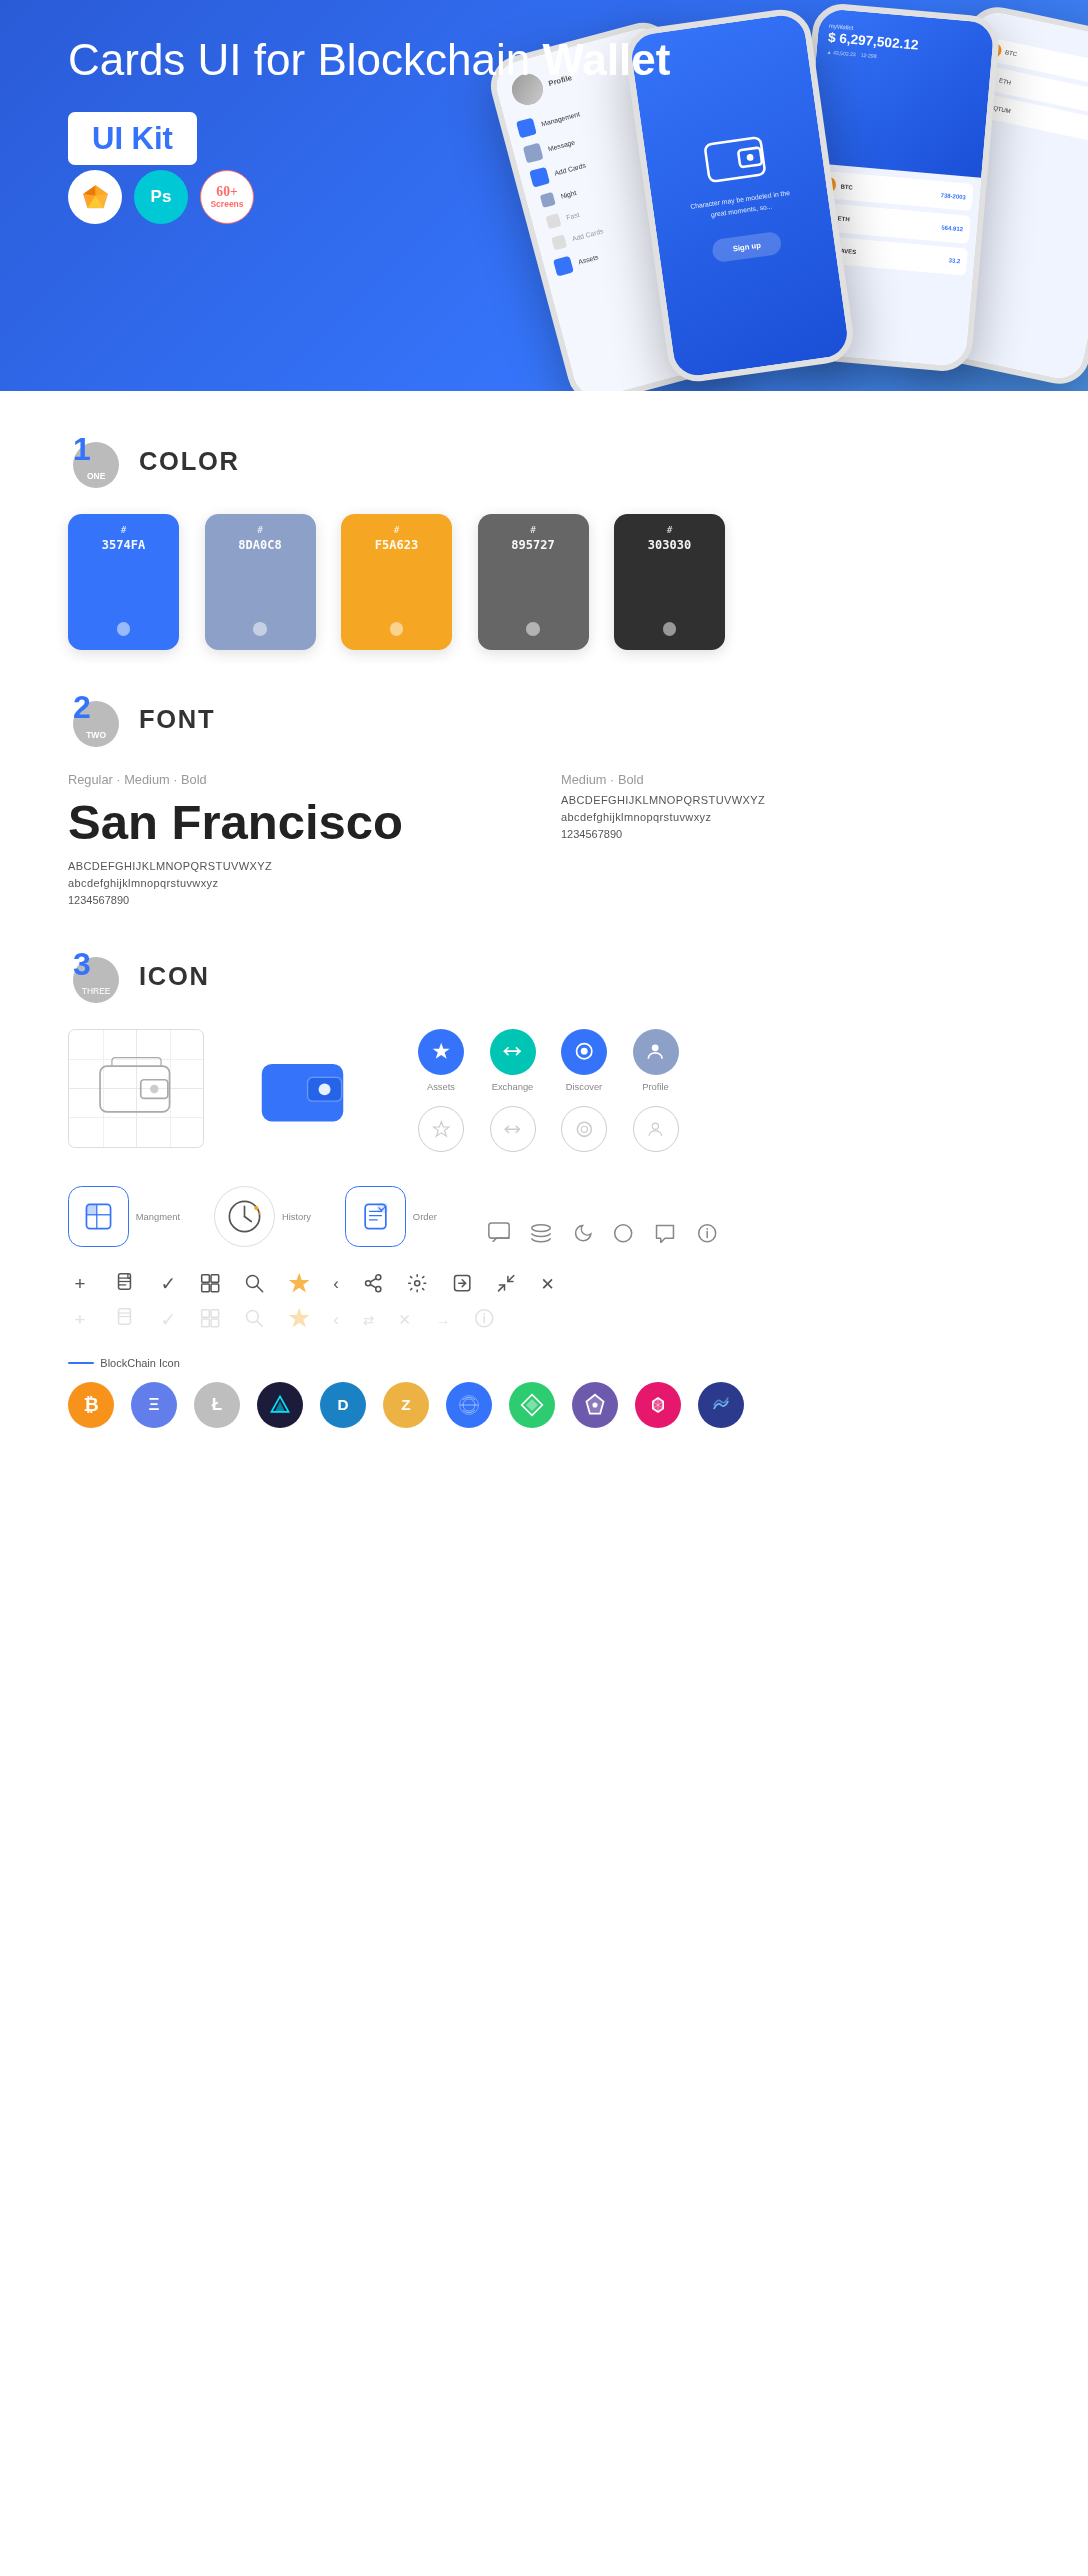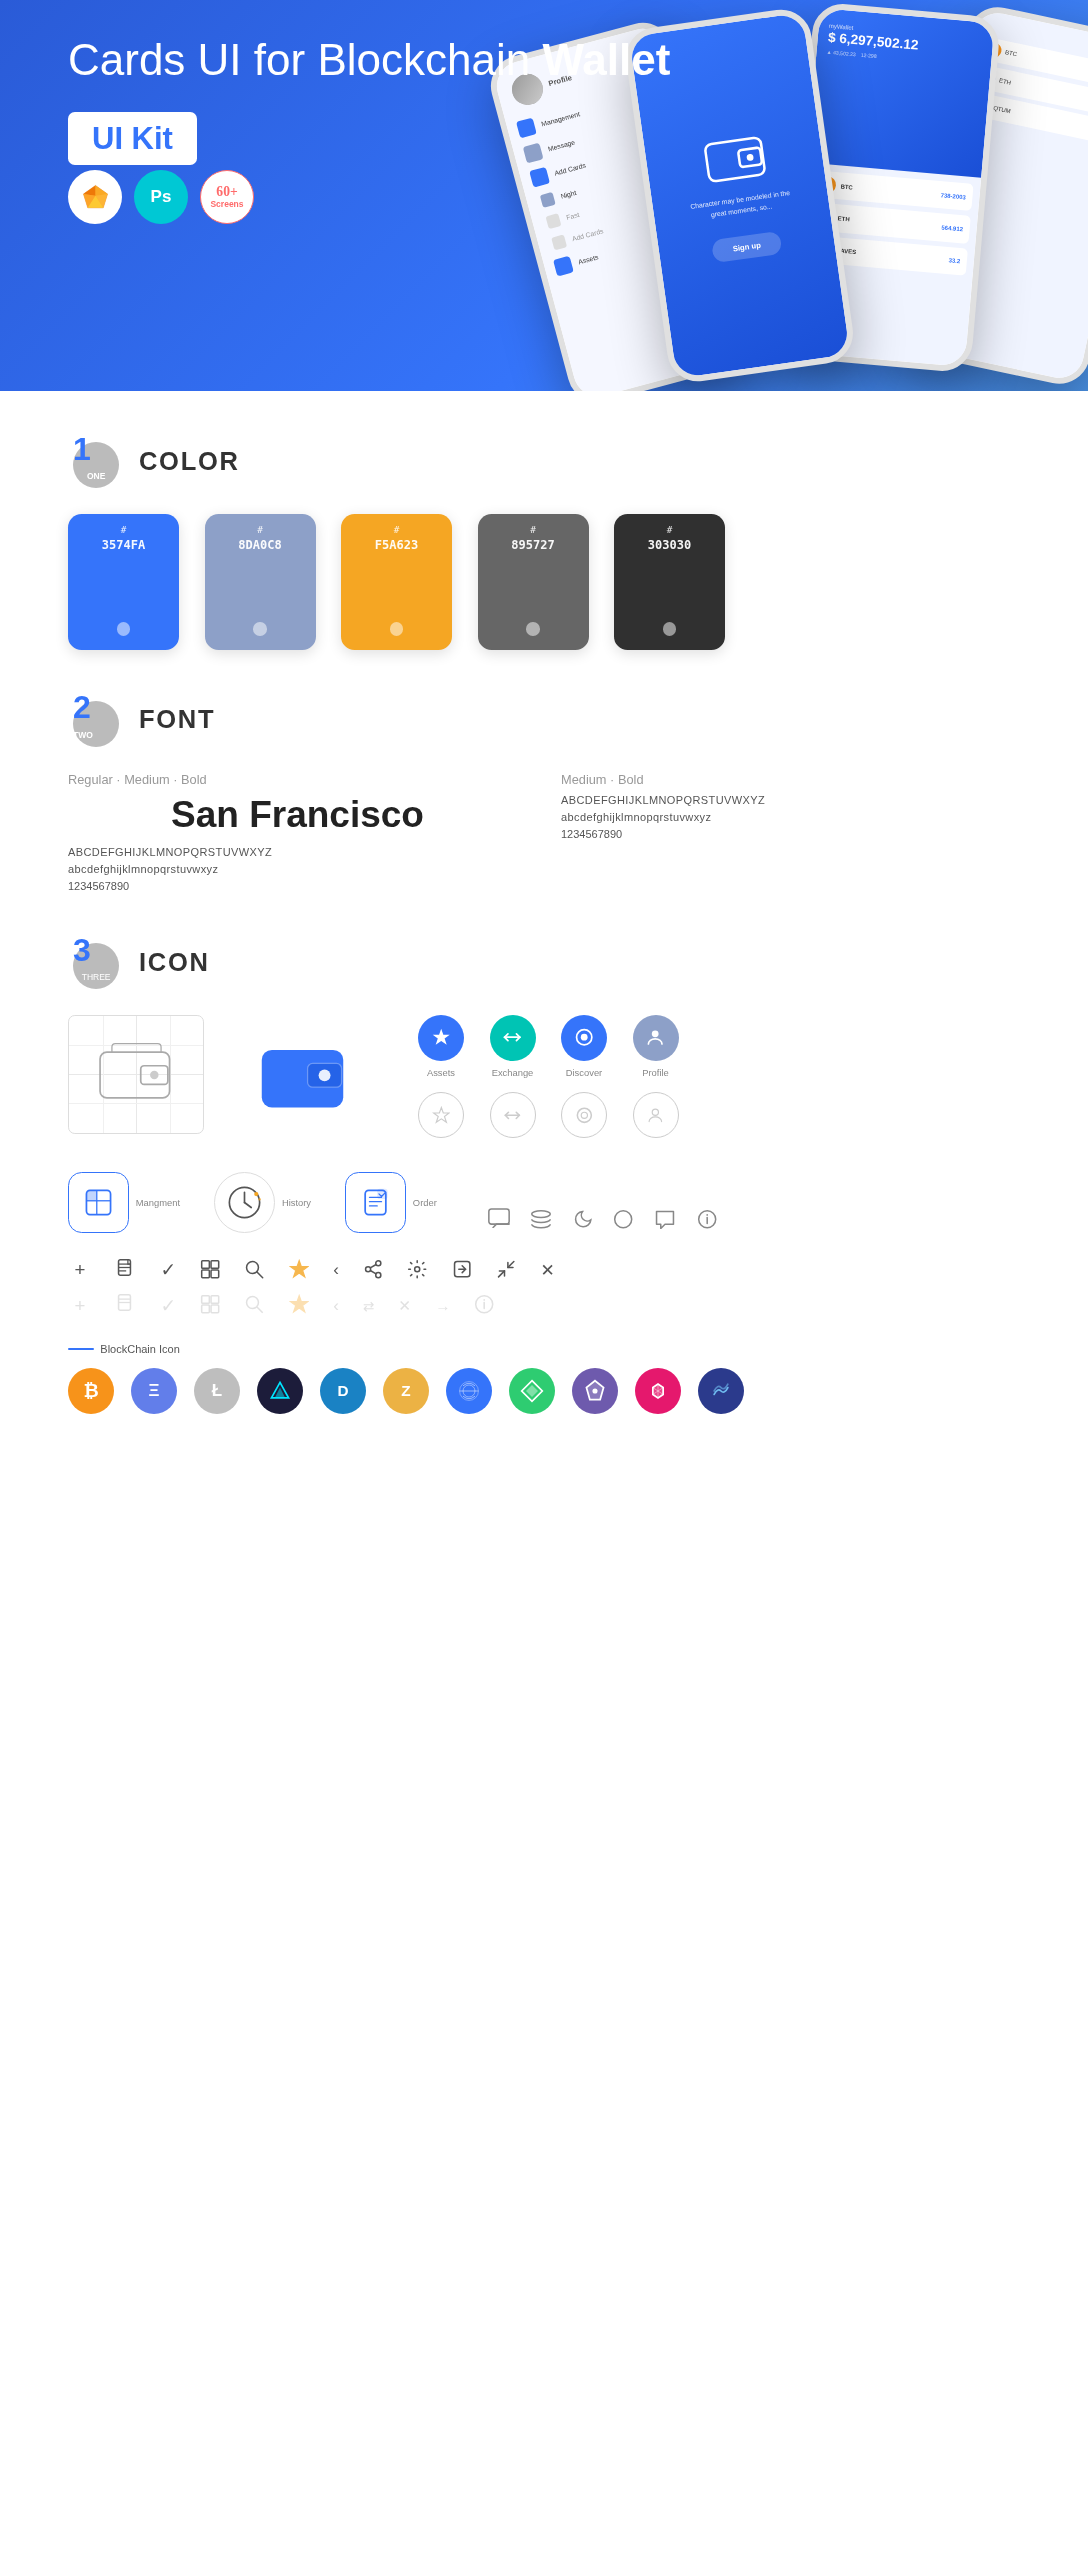--- a/index.html
+++ b/index.html
@@ -102,21 +102,21 @@
       width: 13.6px;
       height: 13.6px;
       border-radius: 50%;
       background: rgba(255,255,255,0.5);
     }
 
     
     .font-section { margin-bottom: 43px; }
     .font-grid { display: grid; grid-template-columns: 1fr 1fr; gap: 34px; margin-top: 17px; }
     .font-style-label { font-size: 12.8px; color: #999; margin-bottom: 6.8px; }
-    .font-name-large { font-size: 37px; font-weight: 700; color: #222; margin-bottom: 10.2px; text-align: center; }
+    .font-name-large { font-size: 49px; font-weight: 700; color: #222; margin-bottom: 10.2px; }
     .font-name-din { font-size: 43px; font-weight: 700; color: #222; margin-bottom: 10.2px; font-family: 'Arial Black', sans-serif; }
     .font-alphabet { font-size: 11px; color: #555; margin-bottom: 5.1px; letter-spacing: 0.4px; }
     .font-numbers { font-size: 11px; color: #555; }
     .icon-item {
       display: flex;
       flex-direction: column;
       align-items: center;
       gap: 6.8px;
     }
     .icon-label { font-size: 9.4px; color: #888; }
@@ -346,21 +346,21 @@
     <div class="color-swatch" style="background:#303030;">
       <span class="color-code">#</span>
       <span class="color-hex">303030</span>
       <div class="color-dot"></div>
     </div>
   </div>
 
   <div class="section-header">
     <div style="position:relative;width:54px;height:54px;">
       <span style="font-size:32px;font-weight:700;color:#3574FA;position:absolute;top:-3.4px;left:5.1px;z-index:2;">2</span>
-      <div style="background:#bbb;border-radius:50%;width:46px;height:46px;position:absolute;bottom:0;left:5.1px;display:flex;align-items:flex-end;justify-content:flex-start;padding-bottom:6.8px;">
+      <div style="background:#bbb;border-radius:50%;width:46px;height:46px;position:absolute;bottom:0;left:5.1px;display:flex;align-items:flex-end;justify-content:center;padding-bottom:6.8px;">
         <span style="font-size:8.5px;font-weight:700;color:#fff;">TWO</span>
       </div>
     </div>
     <span class="section-title">FONT</span>
   </div>
 
   <div class="font-grid font-section">
     <div>
       <div class="font-style-label">Regular · Medium · Bold</div>
       <div class="font-name-large">San Francisco</div>

